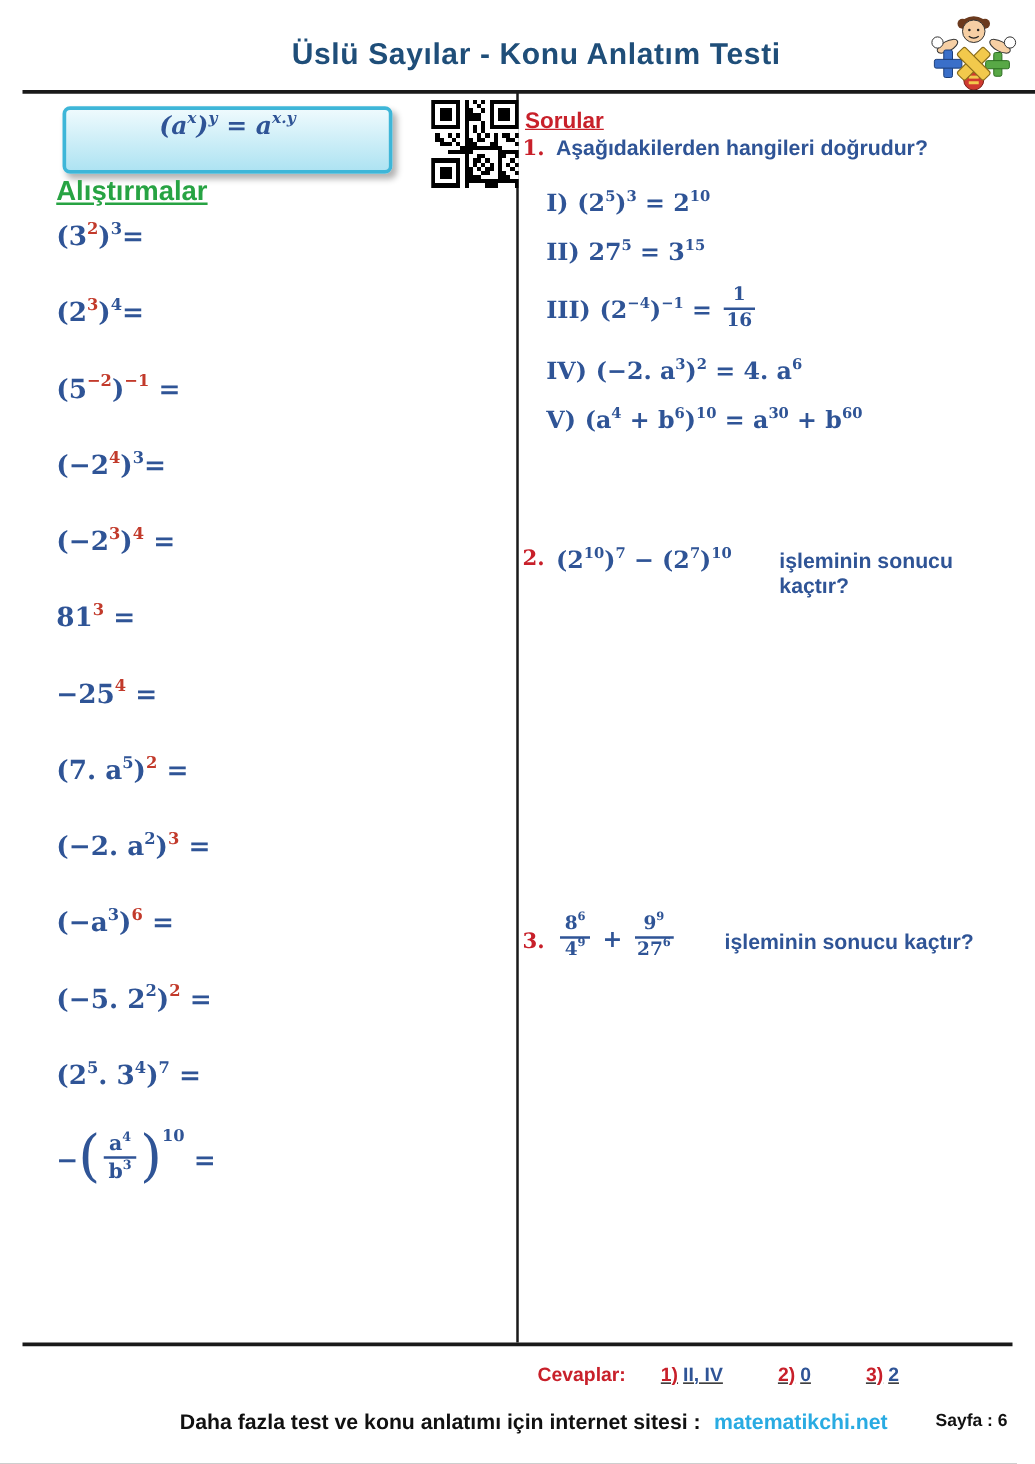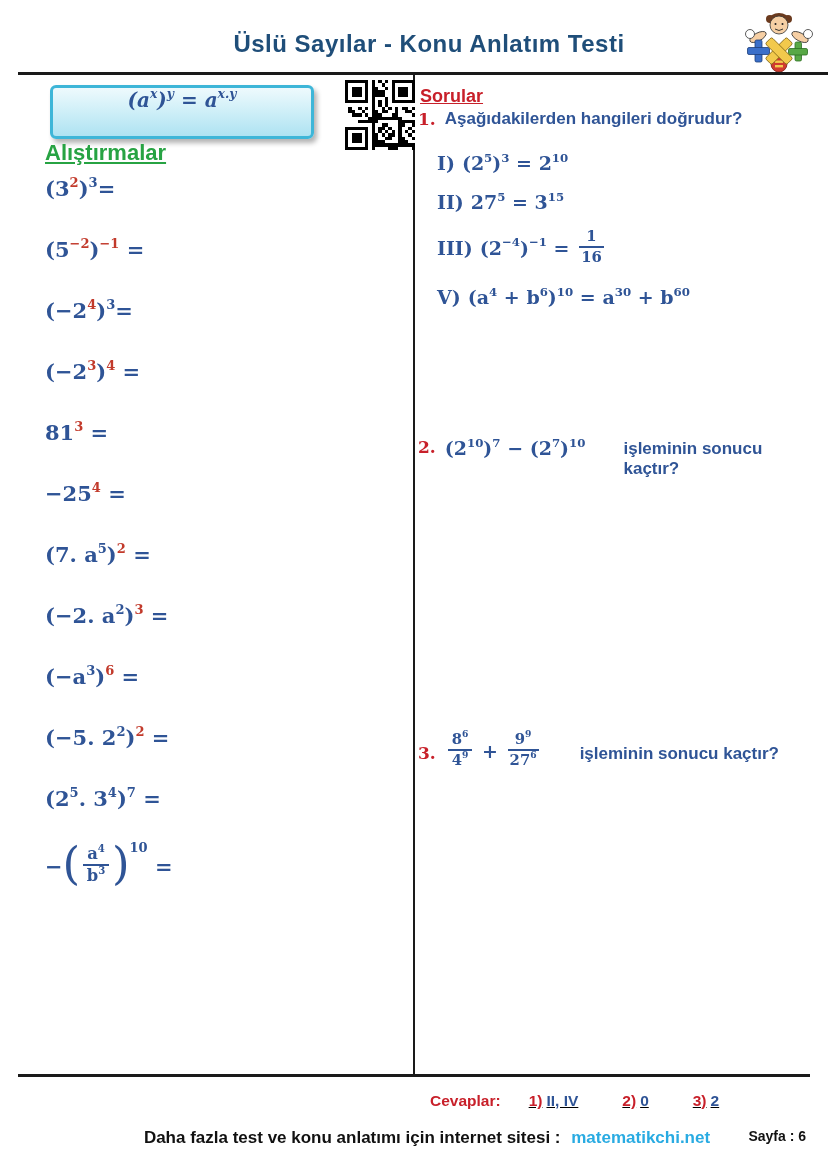--- a/index.html
+++ b/index.html
@@ -254,20 +254,21 @@
       <rect x="8" y="20" width="1" height="1" fill="#000"></rect>
       <rect x="13" y="20" width="1" height="1" fill="#000"></rect>
       <rect x="14" y="20" width="1" height="1" fill="#000"></rect>
       <rect x="15" y="20" width="1" height="1" fill="#000"></rect>
       <rect x="20" y="20" width="1" height="1" fill="#000"></rect>
     </svg>
 
   <div class="alistirmalar">Alıştırmalar</div>
   <div class="exercise-list">
       <div class="exercise mathline"><span>(3</span><sup class="r">2</sup><span>)</span><sup>3</sup><span>=</span></div>
+      <div class="exercise mathline"><span>(2</span><sup class="r">3</sup><span>)</span><sup>4</sup><span>=</span></div>
       <div class="exercise mathline"><span>(5</span><sup class="r">−2</sup><span>)</span><sup class="r">−1</sup><span> =</span></div>
       <div class="exercise mathline"><span>(−2</span><sup class="r">4</sup><span>)</span><sup>3</sup><span>=</span></div>
       <div class="exercise mathline"><span>(−2</span><sup class="r">3</sup><span>)</span><sup class="r">4</sup><span> =</span></div>
       <div class="exercise mathline"><span>81</span><sup class="r">3</sup><span> =</span></div>
       <div class="exercise mathline"><span>−25</span><sup class="r">4</sup><span> =</span></div>
       <div class="exercise mathline"><span>(7. a</span><sup>5</sup><span>)</span><sup class="r">2</sup><span> =</span></div>
       <div class="exercise mathline"><span>(−2. a</span><sup>2</sup><span>)</span><sup class="r">3</sup><span> =</span></div>
       <div class="exercise mathline"><span>(−a</span><sup>3</sup><span>)</span><sup class="r">6</sup><span> =</span></div>
       <div class="exercise mathline"><span>(−5. 2</span><sup>2</sup><span>)</span><sup class="r">2</sup><span> =</span></div>
       <div class="exercise mathline"><span>(2</span><sup>5</sup><span>. 3</span><sup>4</sup><span>)</span><sup>7</sup><span> =</span></div>
@@ -277,20 +278,21 @@
   <div class="sorular">Sorular</div>
 
   <div class="q q1">
     <span class="qnum">1.</span>
     <span class="qtext">Aşağıdakilerden hangileri doğrudur?</span>
   </div>
   <div class="roman-list">
       <div class="roman-item"><span class="rlabel">I)</span><span class="mathline"><span>(2</span><sup>5</sup><span>)</span><sup>3</sup><span> = 2</span><sup>10</sup></span></div>
       <div class="roman-item"><span class="rlabel">II)</span><span class="mathline"><span>27</span><sup>5</sup><span> = 3</span><sup>15</sup></span></div>
       <div class="roman-item" style=""><span class="rlabel">III)</span><span class="mathline"><span>(2</span><sup>−4</sup><span>)</span><sup>−1</sup><span> = </span><span class="frac"><span class="num"><span>1</span></span><span class="den"><span>16</span></span></span></span></div>
+      <div class="roman-item"><span class="rlabel">IV)</span><span class="mathline"><span>(−2. a</span><sup>3</sup><span>)</span><sup>2</sup><span> = 4. a</span><sup>6</sup></span></div>
       <div class="roman-item"><span class="rlabel">V)</span><span class="mathline"><span>(a</span><sup>4</sup><span> + b</span><sup>6</sup><span>)</span><sup>10</sup><span> = a</span><sup>30</sup><span> + b</span><sup>60</sup></span></div>
     </div>
 
   <div class="q q2">
     <span class="qnum">2.</span>
     <span class="mathline qmath"><span>(2</span><sup>10</sup><span>)</span><sup>7</sup><span> − </span><span>(2</span><sup>7</sup><span>)</span><sup>10</sup></span>
     <span class="qtext qtail">işleminin sonucu kaçtır?</span>
   </div>
 
   <div class="q q3">

